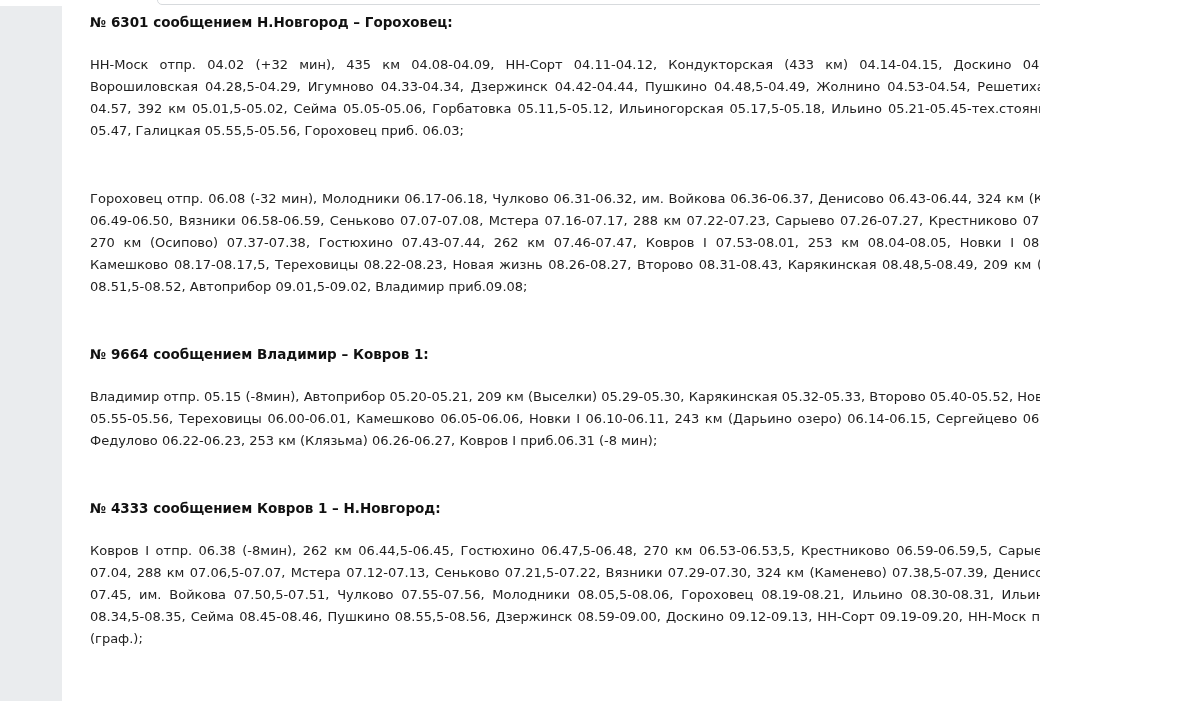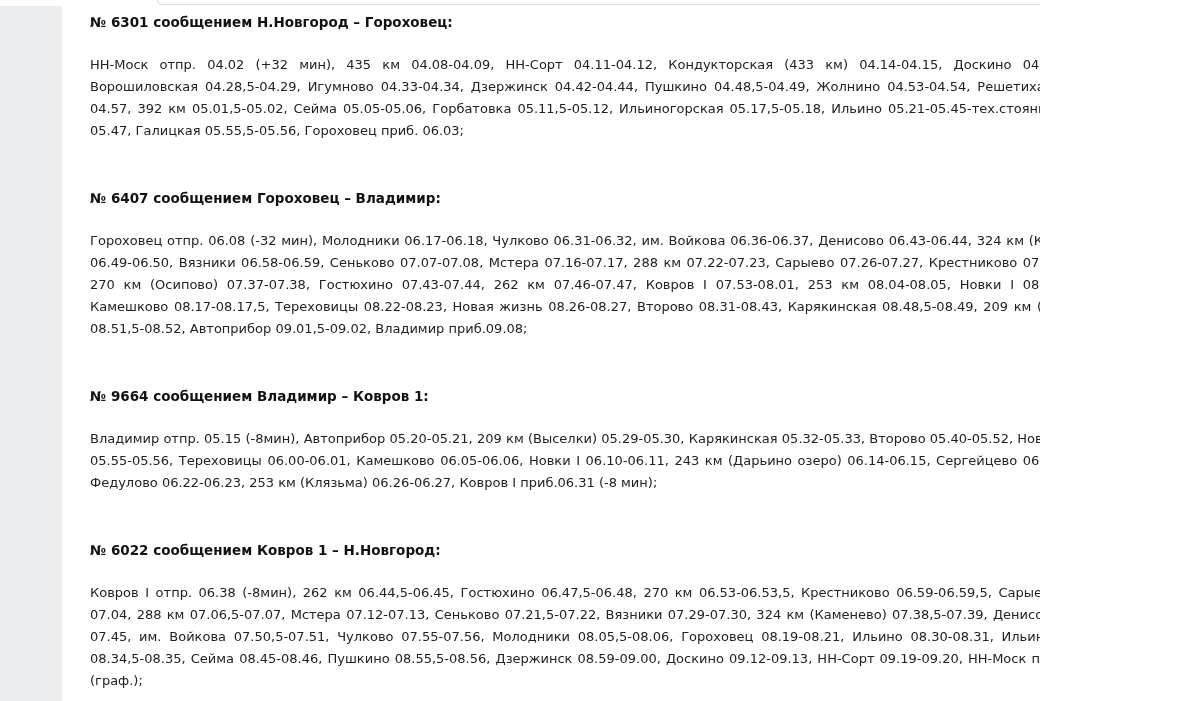--- a/index.html
+++ b/index.html
@@ -69,28 +69,27 @@
   <div class="partial-box"></div>
 
   <div class="content">
 
     <div class="section">
       <p class="section-heading">№ 6301 сообщением Н.Новгород – Гороховец:</p>
       <p class="section-body">НН-Моск отпр. 04.02 (+32 мин), 435 км 04.08-04.09, НН-Сорт 04.11-04.12, Кондукторская (433 км) 04.14-04.15, Доскино 04.21-04.22, Ворошиловская 04.28,5-04.29, Игумново 04.33-04.34, Дзержинск 04.42-04.44, Пушкино 04.48,5-04.49, Жолнино 04.53-04.54, Решетиха 04.56,5-04.57, 392 км 05.01,5-05.02, Сейма 05.05-05.06, Горбатовка 05.11,5-05.12, Ильиногорская 05.17,5-05.18, Ильино 05.21-05.45-тех.стоянка, 05.46-05.47, Галицкая 05.55,5-05.56, Гороховец приб. 06.03;</p>
     </div>
 
     <div class="section">
-      <p class="section-heading">№ 6407 сообщением Гороховец – Владимир:</p>
       <p class="section-body">Гороховец отпр. 06.08 (-32 мин), Молодники 06.17-06.18, Чулково 06.31-06.32, им. Войкова 06.36-06.37, Денисово 06.43-06.44, 324 км (Каменево) 06.49-06.50, Вязники 06.58-06.59, Сеньково 07.07-07.08, Мстера 07.16-07.17, 288 км 07.22-07.23, Сарыево 07.26-07.27, Крестниково 07.31-07.32, 270 км (Осипово) 07.37-07.38, Гостюхино 07.43-07.44, 262 км 07.46-07.47, Ковров I 07.53-08.01, 253 км 08.04-08.05, Новки I 08.12-08.13, Камешково 08.17-08.17,5, Тереховицы 08.22-08.23, Новая жизнь 08.26-08.27, Второво 08.31-08.43, Карякинская 08.48,5-08.49, 209 км (Выселки) 08.51,5-08.52, Автоприбор 09.01,5-09.02, Владимир приб.09.08;</p>
     </div>
 
     <div class="section">
       <p class="section-heading">№ 9664 сообщением Владимир – Ковров 1:</p>
       <p class="section-body">Владимир отпр. 05.15 (-8мин), Автоприбор 05.20-05.21, 209 км (Выселки) 05.29-05.30, Карякинская 05.32-05.33, Второво 05.40-05.52, Новая жизнь 05.55-05.56, Тереховицы 06.00-06.01, Камешково 06.05-06.06, Новки I 06.10-06.11, 243 км (Дарьино озеро) 06.14-06.15, Сергейцево 06.18-06.19, Федулово 06.22-06.23, 253 км (Клязьма) 06.26-06.27, Ковров I приб.06.31 (-8 мин);</p>
     </div>
 
     <div class="section">
-      <p class="section-heading">№ 6022 сообщением Ковров 1 – Н.Новгород:</p>
+      <p class="section-heading">№ 4333 сообщением Ковров 1 – Н.Новгород:</p>
       <p class="section-body">Ковров I отпр. 06.38 (-8мин), 262 км 06.44,5-06.45, Гостюхино 06.47,5-06.48, 270 км 06.53-06.53,5, Крестниково 06.59-06.59,5, Сарыево 07.03-07.04, 288 км 07.06,5-07.07, Мстера 07.12-07.13, Сеньково 07.21,5-07.22, Вязники 07.29-07.30, 324 км (Каменево) 07.38,5-07.39, Денисово 07.44-07.45, им. Войкова 07.50,5-07.51, Чулково 07.55-07.56, Молодники 08.05,5-08.06, Гороховец 08.19-08.21, Ильино 08.30-08.31, Ильиногорская 08.34,5-08.35, Сейма 08.45-08.46, Пушкино 08.55,5-08.56, Дзержинск 08.59-09.00, Доскино 09.12-09.13, НН-Сорт 09.19-09.20, НН-Моск приб.09.29 (граф.);</p>
     </div>
 
   </div>
 </div>
 
 </body></html>

